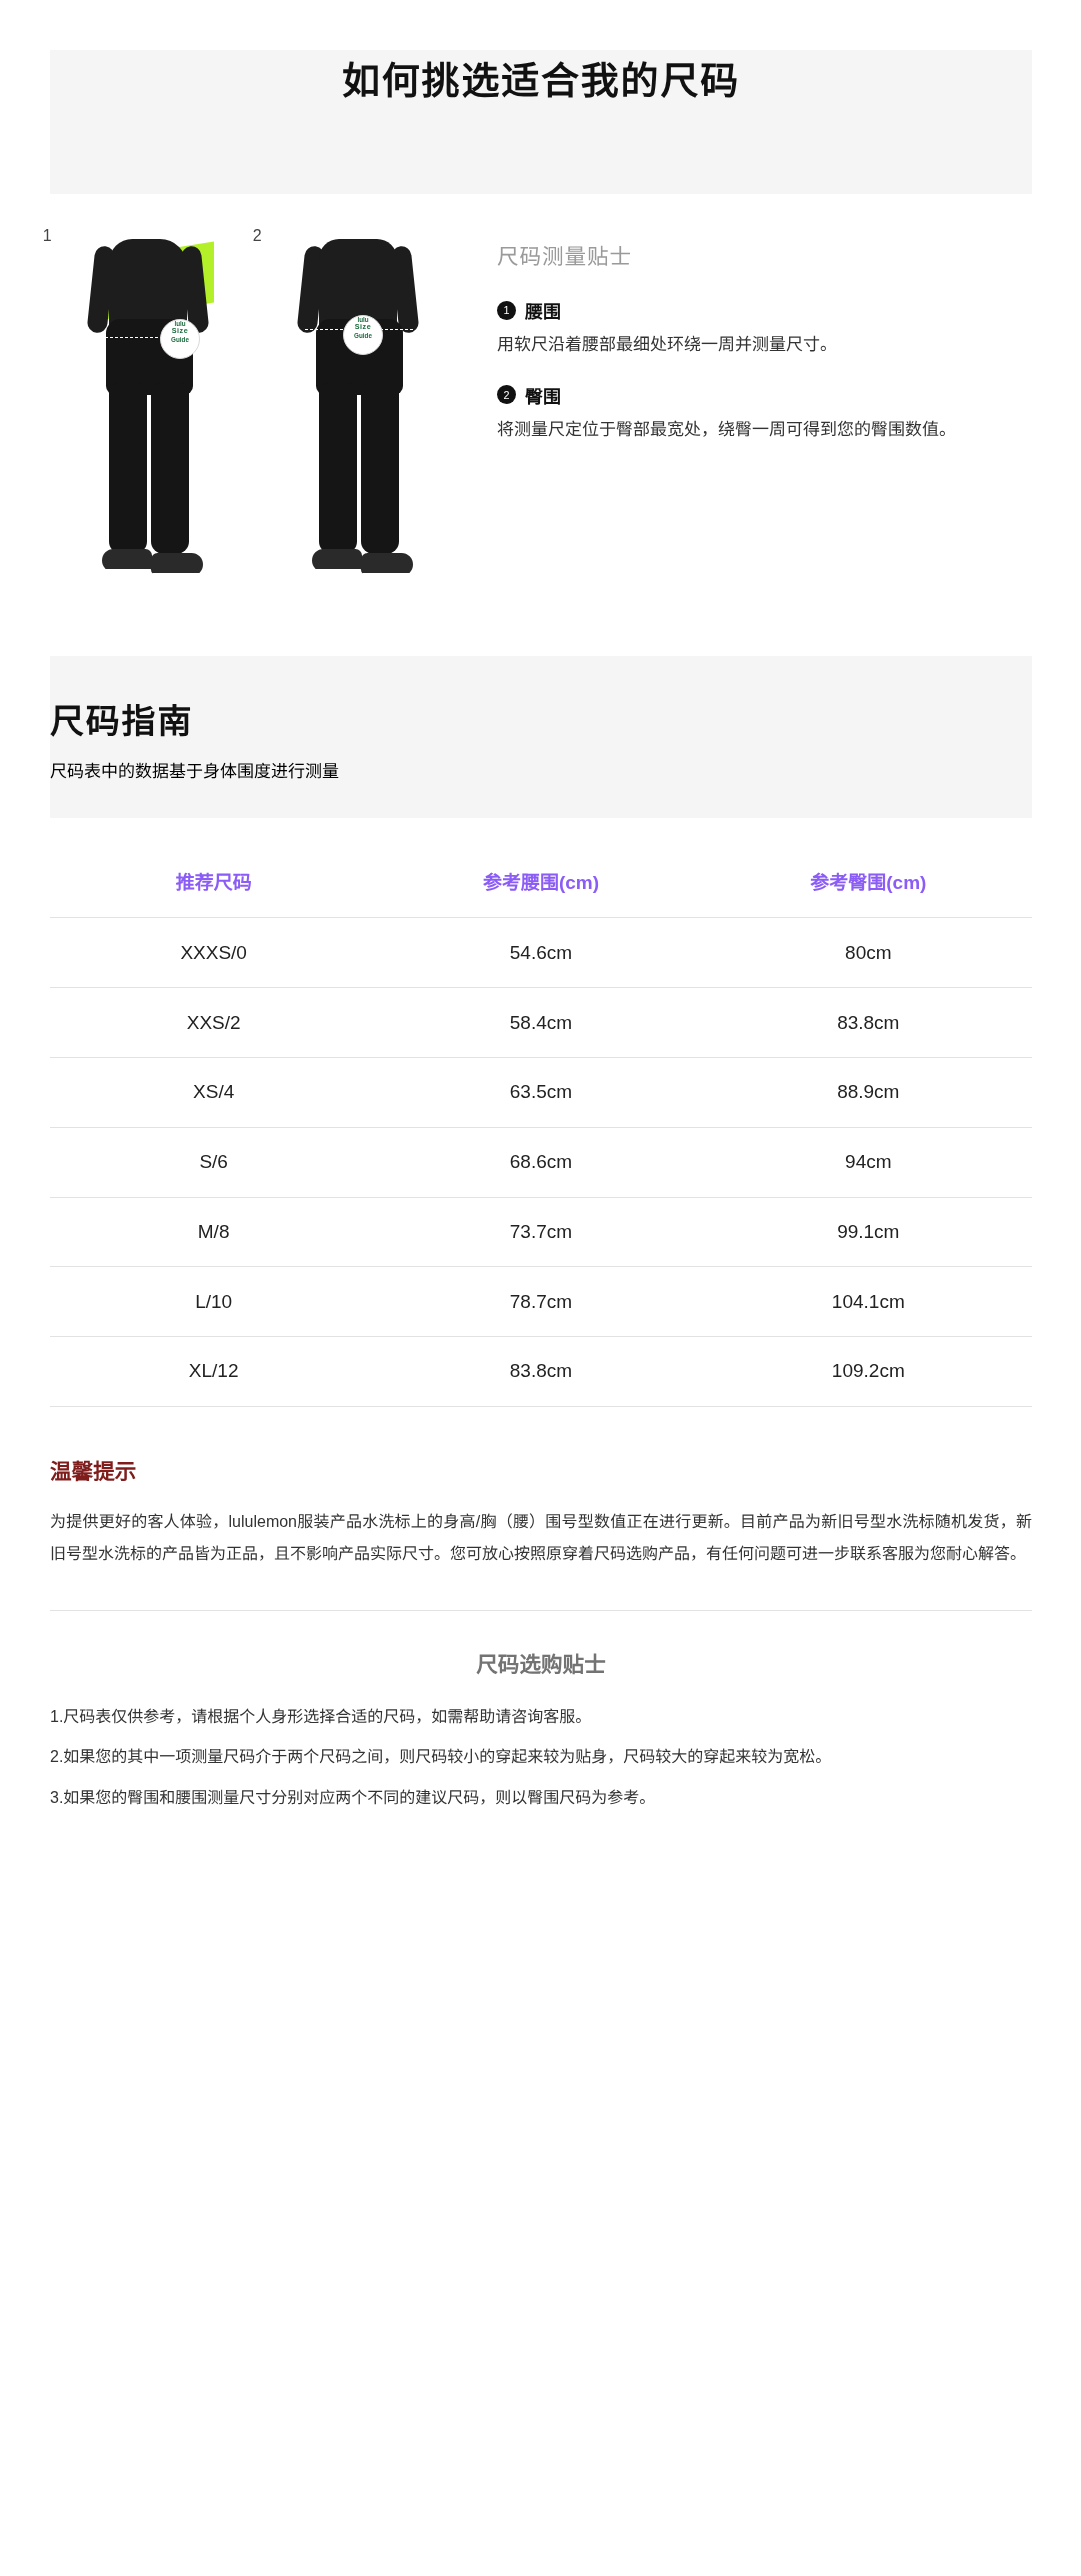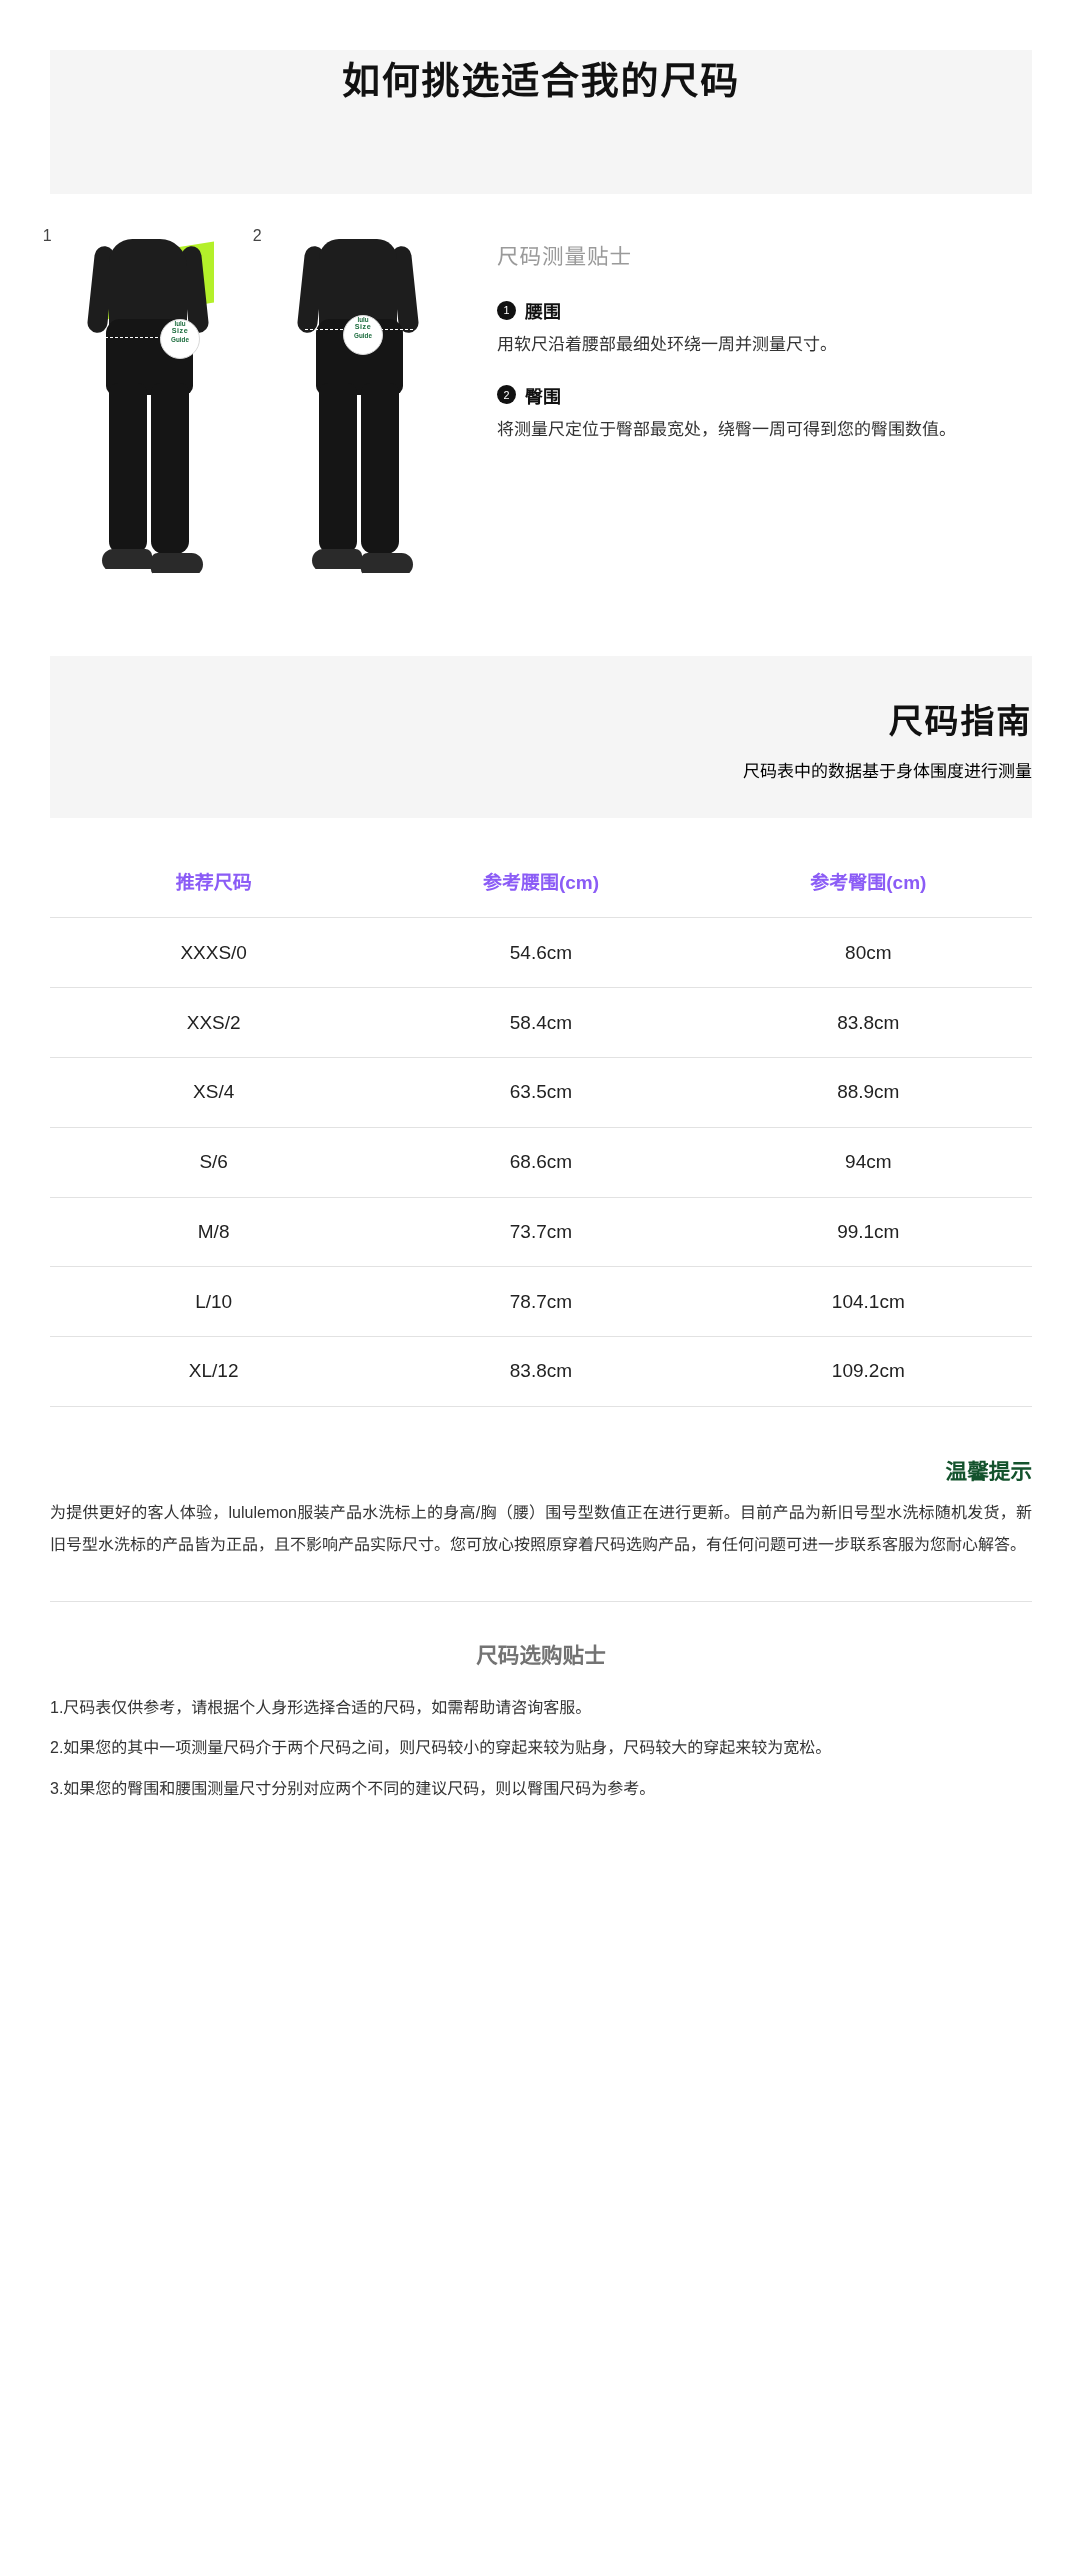--- a/index.html
+++ b/index.html
@@ -204,21 +204,21 @@
     line-height: 1.55;
     color: #333;
     max-width: 505px;
   }
 
   
   .guide-banner {
     background: #f5f5f5;
     margin: 45px 50px 0 50px;
     padding: 38px 0 36px 0;
-    text-align: right;
+    text-align: left;
   }
   .guide-title {
     font-size: 34px;
     font-weight: bold;
     color: #111;
     letter-spacing: 1.8px;
   }
   .guide-sub {
     margin-top: 14.4px;
     font-size: 17px;
@@ -247,25 +247,25 @@
     font-size: 19px;
   }
   table.size-table tbody tr:last-child td { border-bottom: 0.9px solid #e2e2e2; }
   table.size-table th:nth-child(1), table.size-table td:nth-child(1) { width: 33.33%; }
   table.size-table th:nth-child(2), table.size-table td:nth-child(2) { width: 33.33%; }
   table.size-table th:nth-child(3), table.size-table td:nth-child(3) { width: 33.34%; }
 
   
   .notice { margin: 47px 50px 0 50px; }
   .notice-title {
-    text-align: right;
+    text-align: left;
     font-size: 21.6px;
     font-weight: bold;
-    color: #14532d;
-    margin-bottom: 12px;
+    color: #7f1d1d;
+    margin-bottom: 21px;
   }
   .notice-body {
     font-size: 16px;
     line-height: 2;
     color: #333;
     text-align: justify;
   }
   .divider {
     margin: 40px 50px 0 50px;
     border-top: 0.9px solid #e2e2e2;

